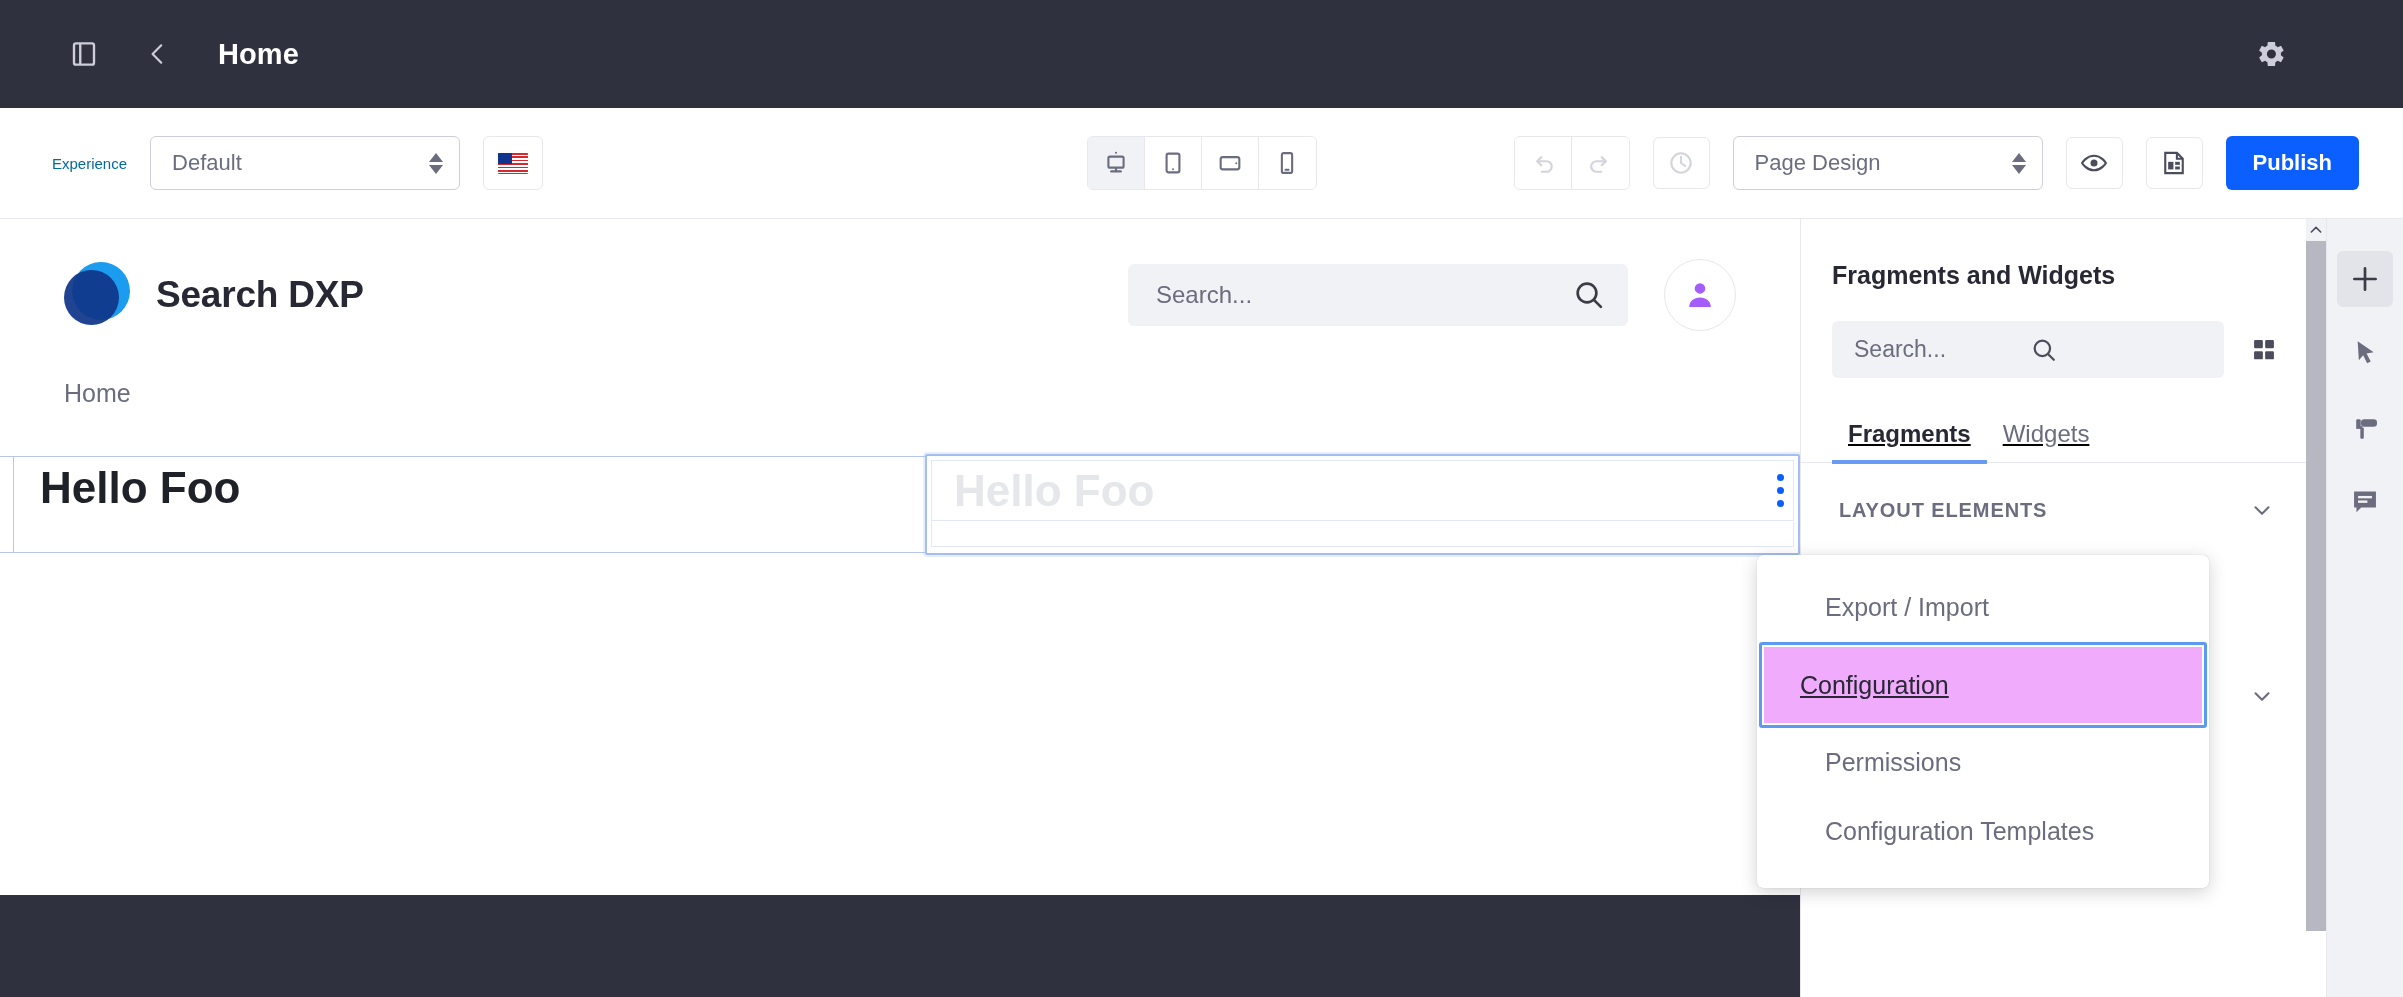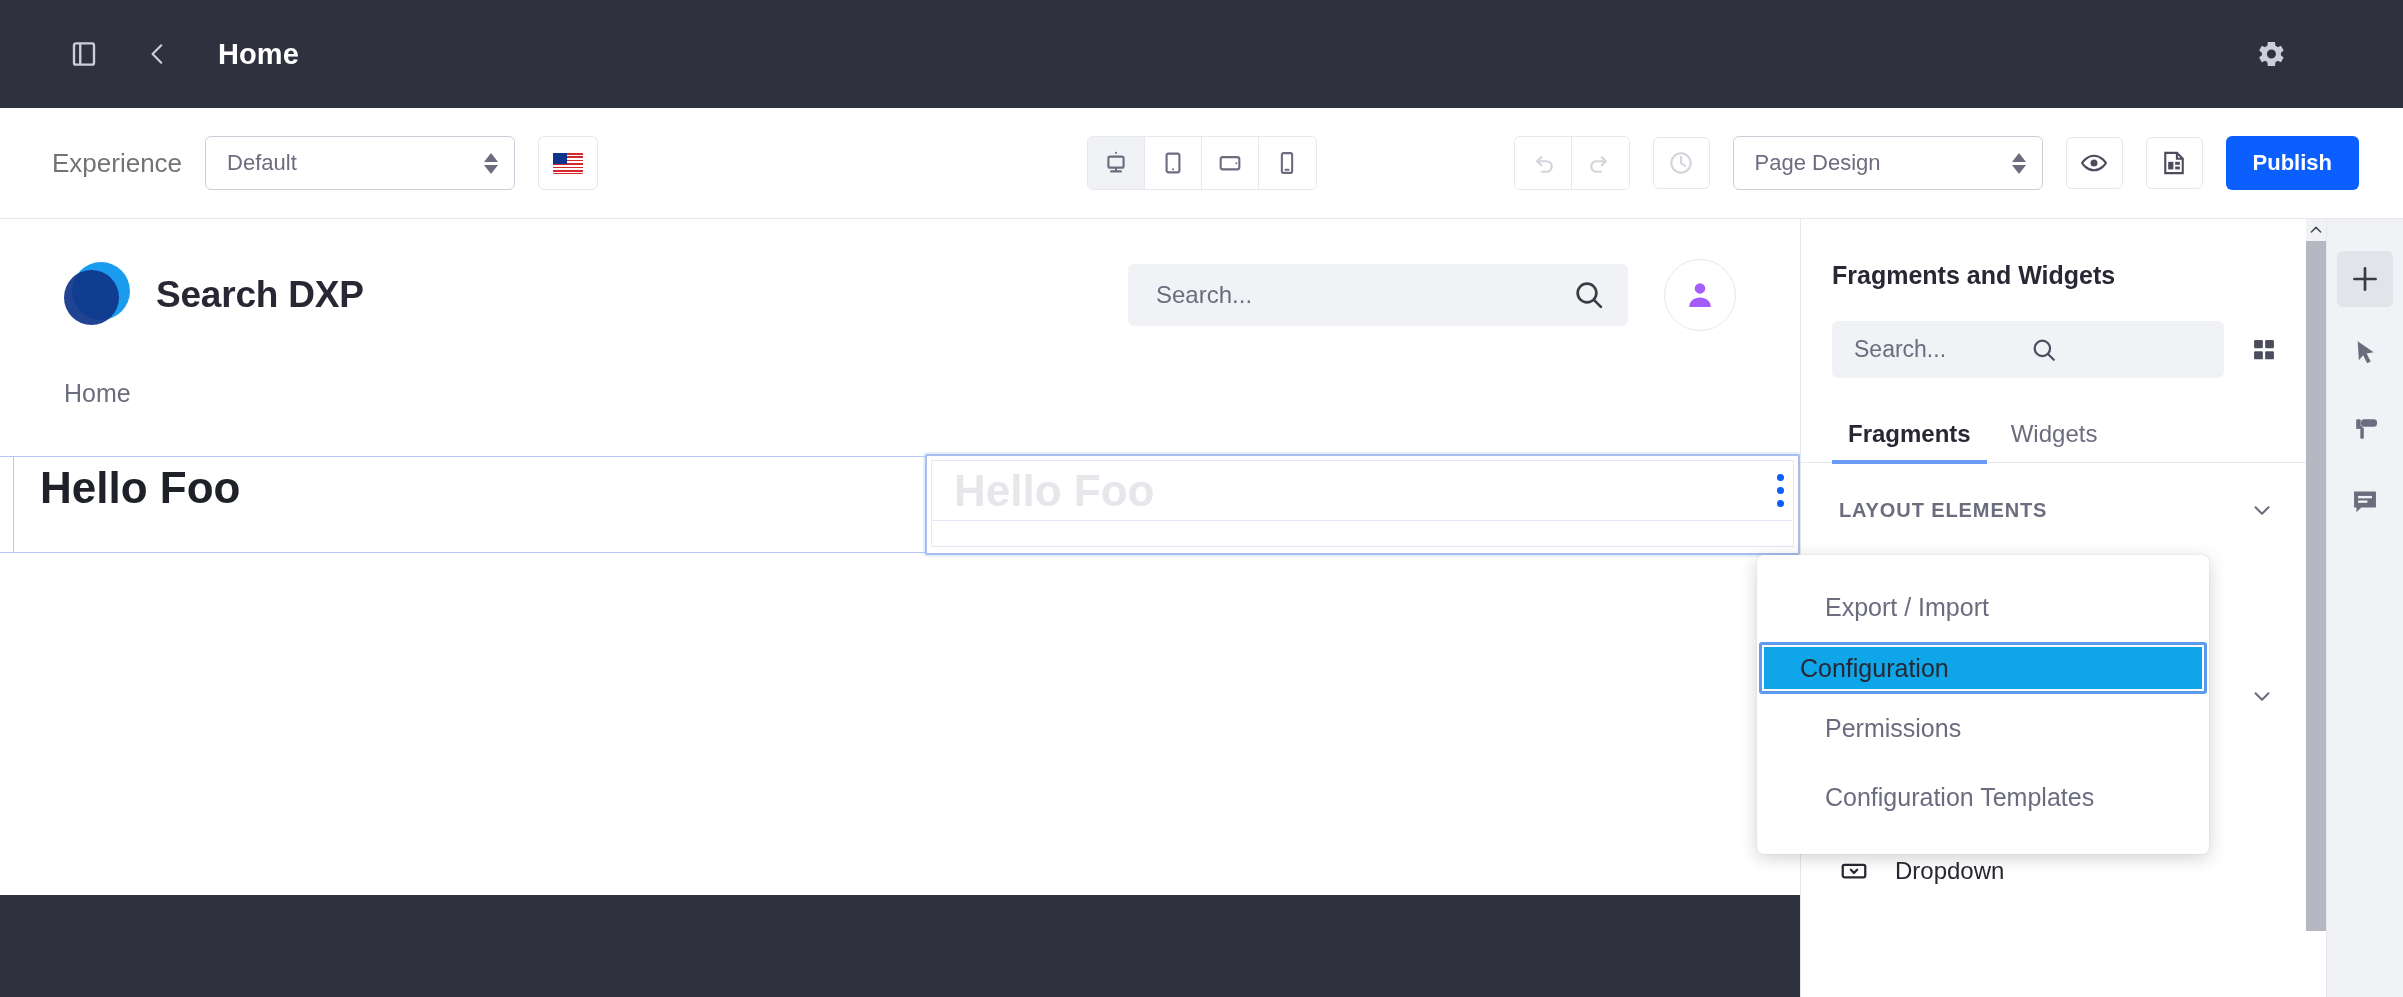--- a/index.html
+++ b/index.html
@@ -30,21 +30,21 @@
   .topbar-right { margin-left: auto; padding-right: 110px; }
 
   
   .toolbar {
     position: absolute; top: 108px; left: 0;
     width: 2403px; height: 111px;
     background: #fff; border-bottom: 1px solid #E7E7ED;
     display: flex; align-items: center;
   }
   .tb-left { display: flex; align-items: center; padding-left: 52px; gap: 23px; }
-  .exp-label { font-size: 26px; color: #737373; font-weight: 400; white-space: nowrap; }
+  .exp-label { font-size: 15px; color: #0369a1; font-weight: 400; white-space: nowrap; }
   .select-box {
     height: 54px; border: 1px solid #CDCED9; border-radius: 6px;
     background: #fff; display: flex; align-items: center;
     padding: 0 16px 0 21px; gap: 24px; cursor: pointer;
     min-width: 310px; justify-content: space-between;
   }
   .select-box .sv { font-size: 22px; color: #6B6C7E; }
   .updown { display: flex; flex-direction: column; align-items: center; gap: 3px; }
   .updown i { display: block; width: 0; height: 0; border-left: 7px solid transparent;
     border-right: 7px solid transparent; }
@@ -150,22 +150,22 @@
     background: #fff; border-left: 1px solid #E7E7ED;
     overflow: hidden;
   }
   .sb-title { font-size: 25px; font-weight: bold; color: #272833; padding: 42px 0 0 31px; }
   .sb-searchrow { display:flex; align-items:center; gap: 22px; padding: 31px 31px 0 31px; }
   .sb-search { flex:1; height: 57px; background: #F1F2F5; border-radius: 6px;
     display:flex; align-items:center; padding: 0 18px 0 22px; cursor: text; }
   .sb-search span { font-size: 23px; color: #6B6C7E; flex: 1; }
   .grid-btn { width: 36px; height: 36px; display:flex; align-items:center; justify-content:center; cursor:pointer; }
 
-  .sb-tabs { display: flex; gap: 8px; padding: 42px 31px 0 31px; border-bottom: 1px solid #E7E7ED;
-    margin: 0 0 0 0; }
+  .sb-tabs { display: flex; gap: 0; padding: 42px 31px 0 31px; border-bottom: 1px solid #E7E7ED;
+    margin: 0 0 0 0; text-decoration: underline; }
   .sb-tab { font-size: 24px; color: #6B6C7E; padding: 0 16px 14px 16px; cursor:pointer; position: relative; }
   .sb-tab.active { color: #272833; font-weight: bold; }
   .sb-tab.active::after { content:""; position:absolute; left: 0; right: 0; bottom: -2px; height: 4px; background: #6A9BF4; }
 
   .sb-section {
     display:flex; align-items:center; justify-content: space-between;
     padding: 34px 38px 0 38px;
   }
   .sb-section .lbl { font-size: 20px; letter-spacing: .9px; color: #6B6C7E; font-weight: 600; }
   .sb-item { display:flex; align-items:center; gap: 26px; padding: 0 0 0 38px; height: 68px; cursor:pointer; }
@@ -191,23 +191,24 @@
   .dropdown {
     position: absolute; left: 1757px; top: 555px;
     width: 452px; background: #fff;
     border-radius: 6px;
     box-shadow: 0 4px 18px rgba(0,0,0,.18), 0 0 1px rgba(0,0,0,.25);
     padding: 18px 0 22px 0; z-index: 50;
   }
   .dd-item { height: 69px; display:flex; align-items:center; padding-left: 38px;
     font-size: 25px; color: #6B6C7E; cursor:pointer;margin-left:30px; }
   .dd-item.selected {
-    border: 3px solid #5B9AF0; background: #0ea5e9; color: #272833;
-    margin: 0 2px; border-radius: 3px; height: 52px;
+    border: 3px solid #5B9AF0; background: #f0abfc; color: #272833;
+    margin: 0 2px; border-radius: 3px; height: 86px;
     box-shadow: inset 0 0 0 2px #fff;
+    text-decoration: underline;
   }
   svg { display: block; }
 </style>
 </head>
 <body>
 
 <div class="topbar">
   <div class="topbar-left">
     <div class="icon-btn-dark">
       <svg width="30" height="30" viewBox="0 0 24 24" fill="none" stroke="#CDCED9" stroke-width="1.9">

